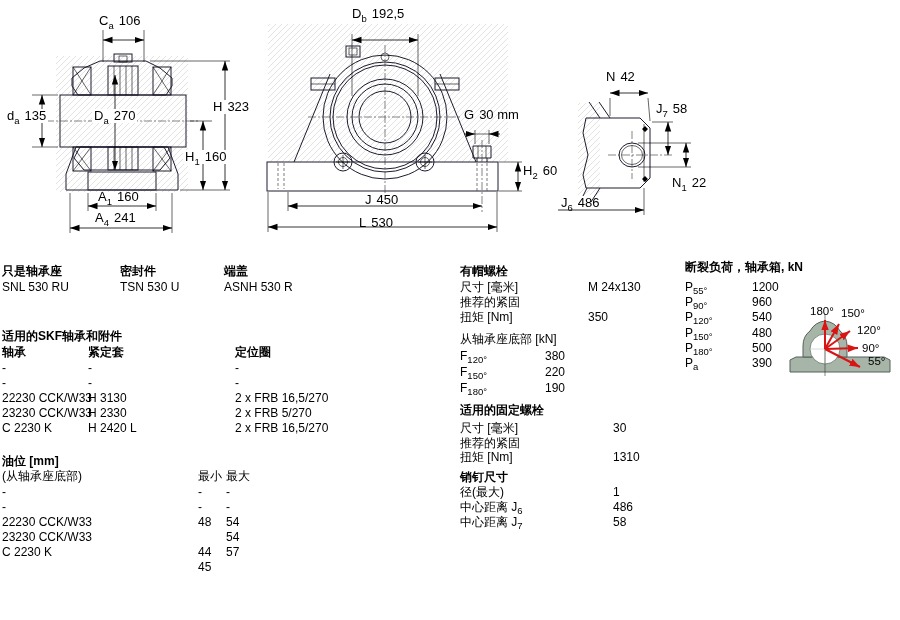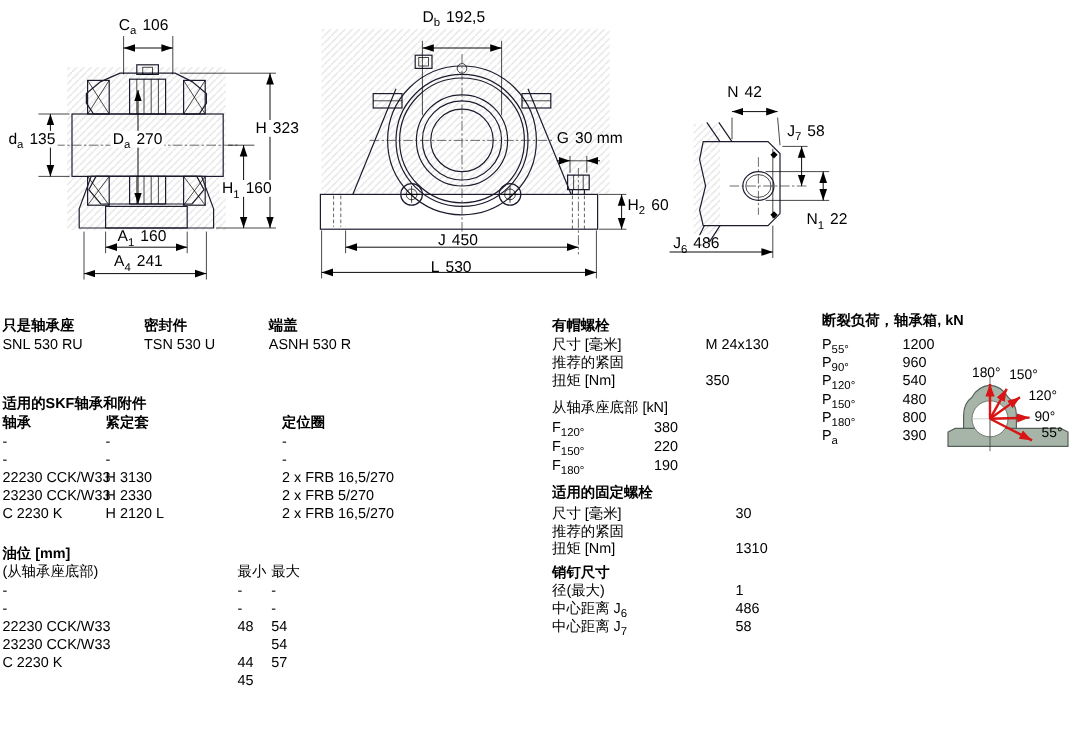--- a/index.html
+++ b/index.html
@@ -216,21 +216,21 @@
   <span class="t" style="left:2px;top:377px">-</span>
   <span class="t" style="left:88px;top:377px">-</span>
   <span class="t" style="left:235px;top:377px">-</span>
   <span class="t" style="left:2px;top:392px">22230 CCK/W33</span>
   <span class="t" style="left:88px;top:392px">H 3130</span>
   <span class="t" style="left:235px;top:392px">2 x FRB 16,5/270</span>
   <span class="t" style="left:2px;top:407px">23230 CCK/W33</span>
   <span class="t" style="left:88px;top:407px">H 2330</span>
   <span class="t" style="left:235px;top:407px">2 x FRB 5/270</span>
   <span class="t" style="left:2px;top:422px">C 2230 K</span>
-  <span class="t" style="left:88px;top:422px">H 2120 L</span>
+  <span class="t" style="left:88px;top:422px">H 2420 L</span>
   <span class="t" style="left:235px;top:422px">2 x FRB 16,5/270</span>
 
   <span class="t b" style="left:2px;top:455px">油位 [mm]</span>
   <span class="t" style="left:2px;top:470px">(从轴承座底部)</span>
   <span class="t" style="left:198px;top:470px">最小</span>
   <span class="t" style="left:226px;top:470px">最大</span>
   <span class="t" style="left:2px;top:486px">-</span>
   <span class="t" style="left:198px;top:486px">-</span>
   <span class="t" style="left:226px;top:486px">-</span>
   <span class="t" style="left:2px;top:501px">-</span>
@@ -279,17 +279,17 @@
   <span class="t b" style="left:685px;top:261px">断裂负荷，轴承箱, kN</span>
   <span class="t" style="left:685px;top:281px"><span>P</span><sub>55°</sub></span>
   <span class="t" style="left:752px;top:281px">1200</span>
   <span class="t" style="left:685px;top:296px"><span>P</span><sub>90°</sub></span>
   <span class="t" style="left:752px;top:296px">960</span>
   <span class="t" style="left:685px;top:311px"><span>P</span><sub>120°</sub></span>
   <span class="t" style="left:752px;top:311px">540</span>
   <span class="t" style="left:685px;top:327px"><span>P</span><sub>150°</sub></span>
   <span class="t" style="left:752px;top:327px">480</span>
   <span class="t" style="left:685px;top:342px"><span>P</span><sub>180°</sub></span>
-  <span class="t" style="left:752px;top:342px">800</span>
+  <span class="t" style="left:752px;top:342px">500</span>
   <span class="t" style="left:685px;top:357px"><span>P</span><sub>a</sub></span>
   <span class="t" style="left:752px;top:357px">390</span>
 
 </div>
 
 </body></html>

